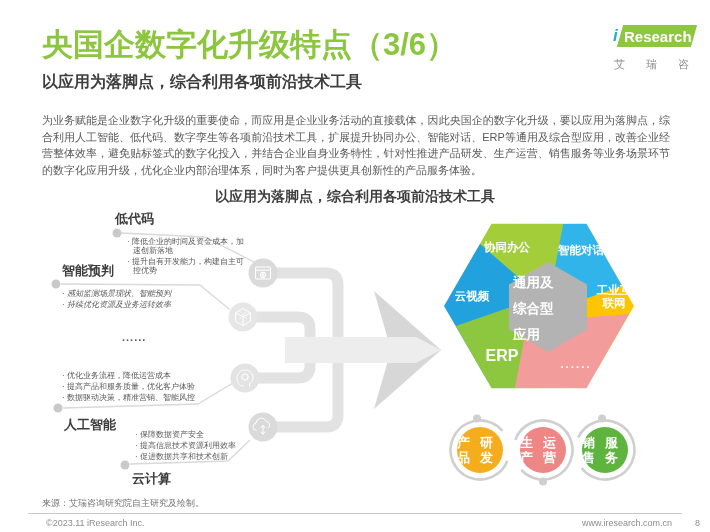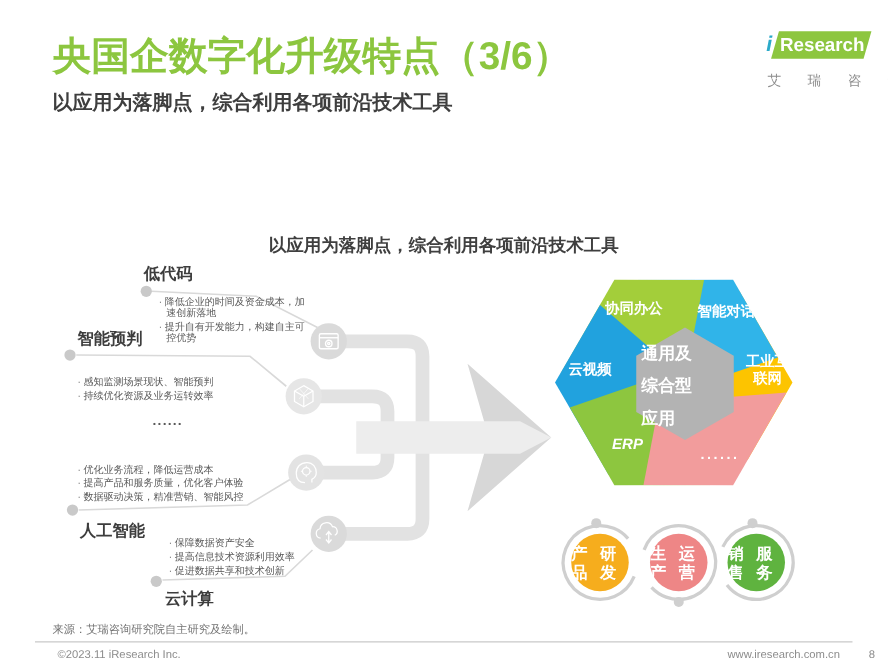--- a/index.html
+++ b/index.html
@@ -118,31 +118,32 @@
   <div class="abs txt page-title" style="left:42px;top:24px;">央国企数字化升级特点（3/6）</div>
   <div class="abs txt page-subtitle" style="left:42px;top:72px;">以应用为落脚点，综合利用各项前沿技术工具</div>
 
   <div class="abs txt logo-box" style="left:610px;top:22px;">
     <div class="logo-par"></div>
     <div class="logo-i">i</div>
     <div class="logo-brand">Research</div>
     <div class="logo-cn">艾 瑞 咨 询</div>
   </div>
 
+  <div class="abs txt intro" style="left:42px;top:112px;width:628px;">为业务赋能是企业数字化升级的重要使命，而应用是企业业务活动的直接载体，因此央国企的数字化升级，要以应用为落脚点，综合利用人工智能、低代码、数字孪生等各项前沿技术工具，扩展提升协同办公、智能对话、ERP等通用及综合型应用，改善企业经营整体效率，避免贴标签式的数字化投入，并结合企业自身业务特性，针对性推进产品研发、生产运营、销售服务等业务场景环节的数字化应用升级，优化企业内部治理体系，同时为客户提供更具创新性的产品服务体验。</div>
 
   <div class="abs txt diagram-title" style="left:42px;top:188px;width:626px;">以应用为落脚点，综合利用各项前沿技术工具</div>
 
   <div class="abs txt tech-name" style="left:115px;top:210px;">低代码</div>
   <div class="abs txt bullets" style="left:127px;top:237px;width:118px;">
     <div class="bullet">降低企业的时间及资金成本，加速创新落地</div>
     <div class="bullet">提升自有开发能力，构建自主可控优势</div>
   </div>
 
   <div class="abs txt tech-name" style="left:62px;top:262px;">智能预判</div>
-  <div class="abs txt bullets" style="left:62px;top:301px;width:135px;">
+  <div class="abs txt bullets" style="left:62px;top:289px;width:135px;font-style:italic;">
     <div class="bullet">感知监测场景现状、智能预判</div>
     <div class="bullet">持续优化资源及业务运转效率</div>
   </div>
 
   <div class="abs txt tech-ellipsis" style="left:122px;top:331px;">......</div>
 
   <div class="abs txt bullets" style="left:62px;top:371px;width:145px;">
     <div class="bullet">优化业务流程，降低运营成本</div>
     <div class="bullet">提高产品和服务质量，优化客户体验</div>
     <div class="bullet">数据驱动决策，精准营销、智能风控</div>
@@ -153,21 +154,21 @@
     <div class="bullet">保障数据资产安全</div>
     <div class="bullet">提高信息技术资源利用效率</div>
     <div class="bullet">促进数据共享和技术创新</div>
   </div>
   <div class="abs txt tech-name" style="left:132px;top:470px;">云计算</div>
 
   <div class="abs txt hexlabel" style="left:481px;top:241px;width:52px;">协同办公</div>
   <div class="abs txt hexlabel" style="left:555px;top:244px;width:52px;">智能对话</div>
   <div class="abs txt hexlabel" style="left:593px;top:284px;width:42px;">工业互联网</div>
   <div class="abs txt hexlabel" style="left:551px;top:358px;width:50px;letter-spacing:2px;">......</div>
-  <div class="abs txt hexlabel" style="left:484px;top:349px;width:36px;font-size:12px;font-style:italic;">ERP</div>
+  <div class="abs txt hexlabel" style="left:484px;top:349px;width:36px;font-size:16px;">ERP</div>
   <div class="abs txt hexlabel" style="left:450px;top:290px;width:44px;">云视频</div>
 
   <div class="abs txt hexcenter" style="left:513px;top:270px;width:70px;">
     <div>通用及</div>
     <div>综合型</div>
     <div>应用</div>
   </div>
 
 
   <div class="biz-circle" style="left:457px;top:427px;background:#F6AD1D;">

